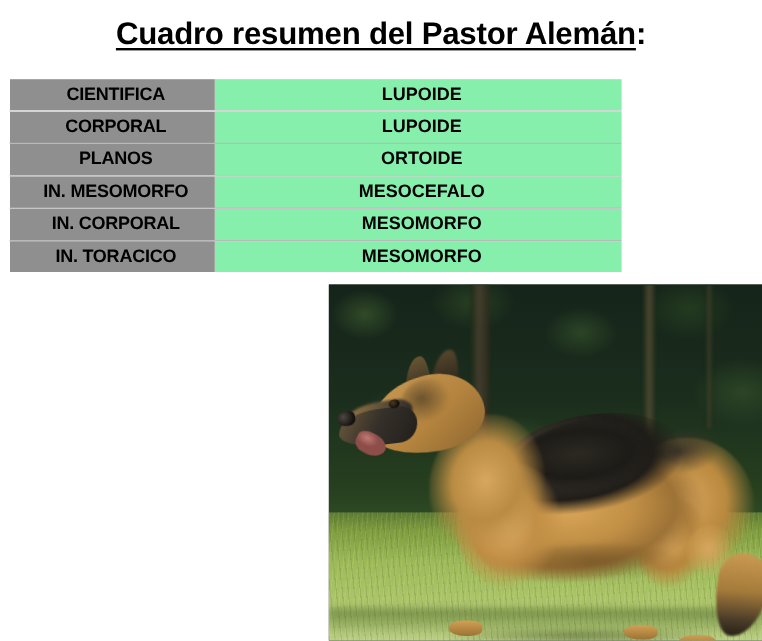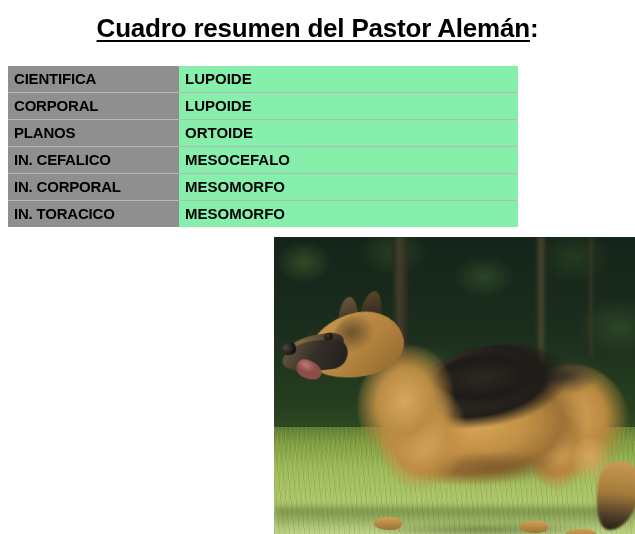--- a/index.html
+++ b/index.html
@@ -51,20 +51,21 @@
   }
   #summary-table td {
     padding: 0 0 0 6px;
     font-size: 15px;
     color: #000000;
     line-height: 26px;
     vertical-align: middle;
     border-bottom: 1px solid #b9b9b9;
     overflow: hidden;
     white-space: nowrap;
+    text-align: center;
   }
   #summary-table tr:last-child td {
     border-bottom: none;
   }
   #summary-table td.label-cell {
     width: 165px;
     background: #8f8f8f;
     font-weight: bold;
     letter-spacing: -0.2px;
   }
@@ -345,21 +346,21 @@
     </tr>
     <tr>
       <td class="label-cell">CORPORAL</td>
       <td class="value-cell">LUPOIDE</td>
     </tr>
     <tr>
       <td class="label-cell">PLANOS</td>
       <td class="value-cell">ORTOIDE</td>
     </tr>
     <tr>
-      <td class="label-cell">IN. CEFALICO</td>
+      <td class="label-cell">IN. MESOMORFO</td>
       <td class="value-cell">MESOCEFALO</td>
     </tr>
     <tr>
       <td class="label-cell">IN. CORPORAL</td>
       <td class="value-cell">MESOMORFO</td>
     </tr>
     <tr>
       <td class="label-cell">IN. TORACICO</td>
       <td class="value-cell">MESOMORFO</td>
     </tr>

